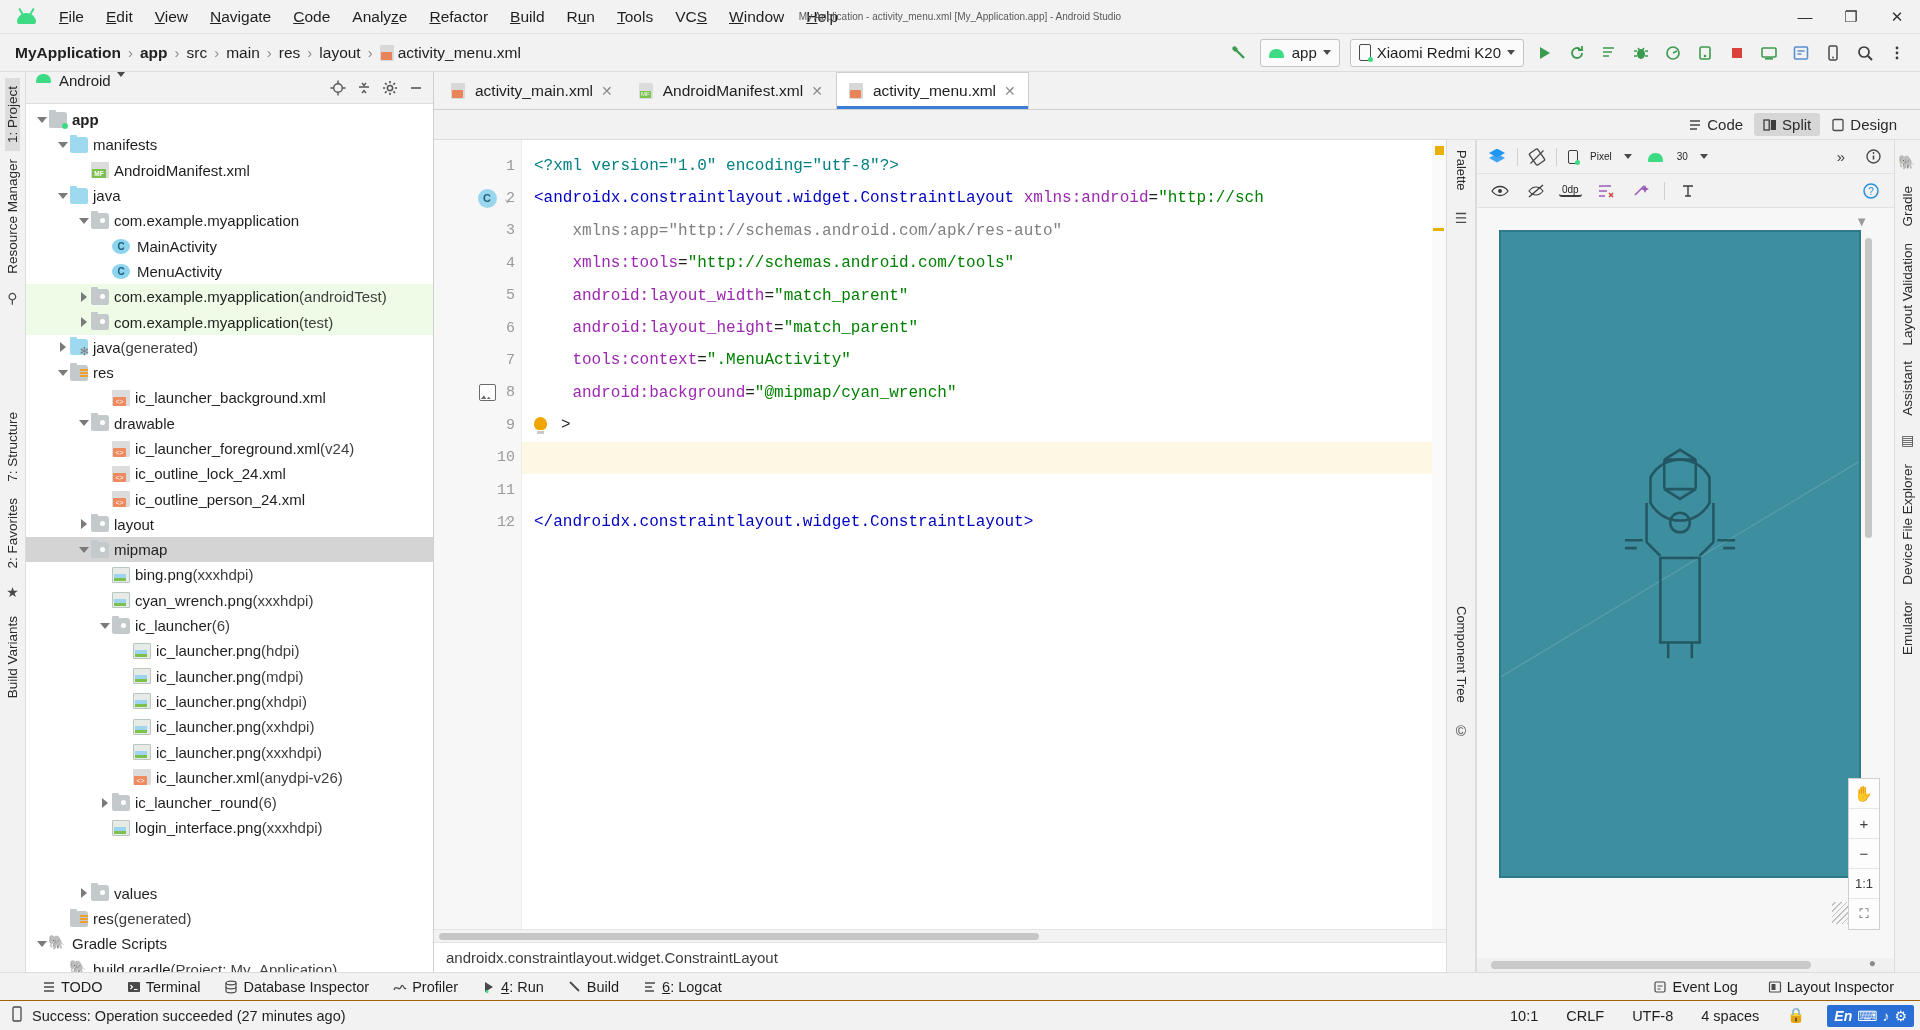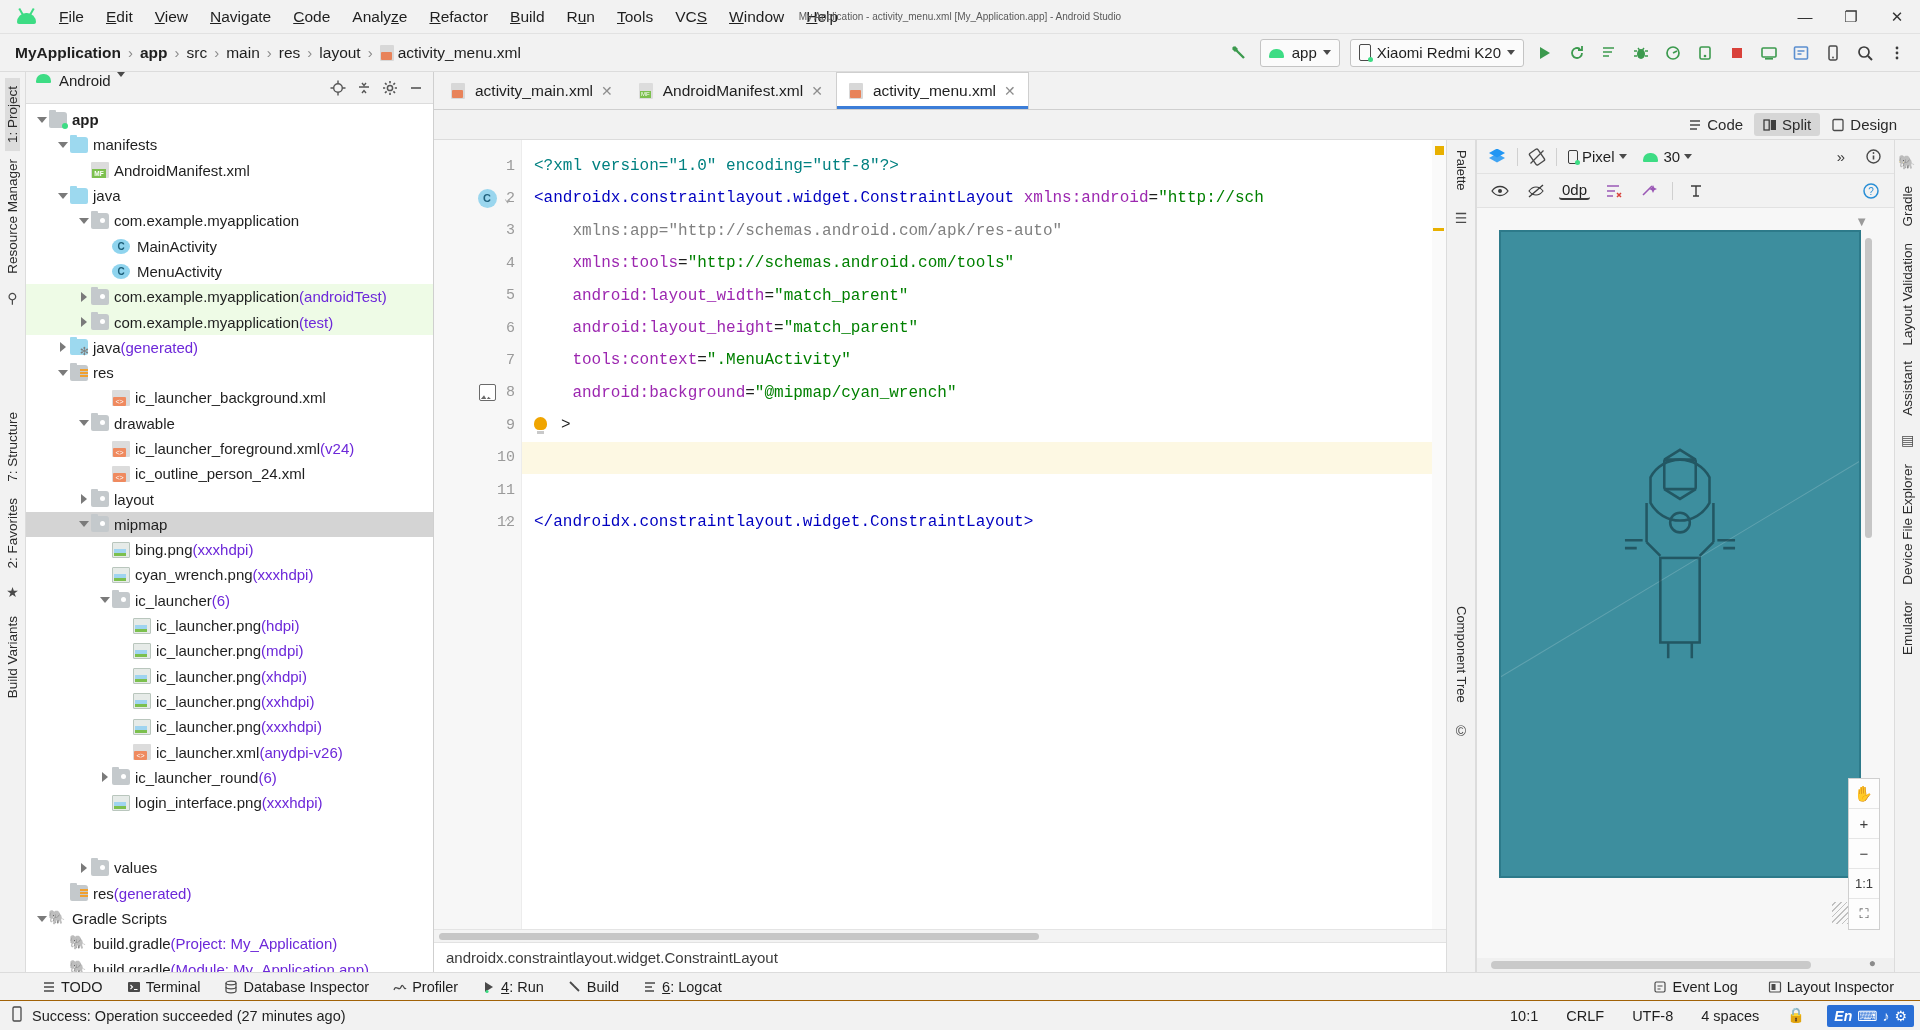--- a/index.html
+++ b/index.html
@@ -166,21 +166,21 @@
     content:"🐘"; position:absolute; left:-1px; top:-2px; font-size:14px; filter:grayscale(1);
   }
   .ico.props{ background:#dcdcdc; border-radius:1px; }
   .ico.props:after{
     content:""; position:absolute;left:2px;bottom:1px;width:11px;height:7px;
     background:linear-gradient(to top,#6fae3e 0 40%,transparent 40%),
                linear-gradient(to right,#9dd9ef 0 33%, #f0a030 33% 66%, #6fae3e 66%);
   }
   .txt{ }
   .txt.b{ font-weight:bold; }
-  .dim{ color:#6d28d9; }
+  .dim{ color:#404040; }
 
   
   .center{ flex:1; display:flex; flex-direction:column; min-width:0; background:#fff; }
   .tabs{
     height:38px; flex:0 0 38px; background:#f2f2f2; display:flex; align-items:flex-end;
     border-bottom:1px solid #cfcfcf; padding-left:4px;
   }
   .tab{
     height:37px; display:flex; align-items:center; gap:6px; padding:0 10px 0 12px;
     font-size:15.5px; border:1px solid transparent; border-bottom:none; color:#1f1f1f;
@@ -265,21 +265,21 @@
   .pv-tb{
     height:34px; flex:0 0 34px; display:flex; align-items:center; gap:6px; padding:0 8px;
     background:#f2f2f2; border-bottom:1px solid #e2e2e2;
   }
   .pv-tb2{
     height:34px; flex:0 0 34px; display:flex; align-items:center; gap:10px; padding:0 10px;
     background:#f2f2f2; border-bottom:1px solid #e2e2e2;
   }
   .pvbtn{ display:flex;align-items:center;justify-content:center; width:26px;height:24px;border-radius:3px;color:#3c3c3c;}
   .pvsep{ width:1px; height:18px; background:#d0d0d0; }
-  .pvlabel{ display:flex;align-items:center;gap:4px; font-size:15px; padding:2px 5px; border-radius:3px;}
+  .pvlabel{ display:flex;align-items:center;gap:12px; font-size:10px; padding:2px 5px; border-radius:3px;}
   .layers{ position:relative; width:18px;height:16px; }
   .layers .d{ position:absolute; width:16px;height:9px;background:#2196f3; transform:skewX(0deg);
     clip-path:polygon(50% 0,100% 50%,50% 100%,0 50%); }
   .layers .d1{ top:0; } .layers .d2{ top:5px; opacity:.85;}
   .pv-canvas{ flex:1; position:relative; overflow:hidden; background:#f7f7f7; }
   .device{
     position:absolute; left:22px; top:22px; width:362px; height:648px;
     background:#3d8e9e; border:2px solid #2d7a8a;
   }
   .wrench{
@@ -612,20 +612,25 @@
               <i></i>
             </div>
             <div class="ico folder grey"></div>
             <span class="txt">drawable</span>
           </div>
           <div class="row" style="padding-left: 71px;">
             <div class="arrow none"></div>
             <div class="ico xml"></div>
             <span class="txt">ic_launcher_foreground.xml</span>
             <span class="dim"> (v24)</span>
+          </div>
+          <div class="row" style="padding-left: 71px;">
+            <div class="arrow none"></div>
+            <div class="ico xml"></div>
+            <span class="txt">ic_outline_lock_24.xml</span>
           </div>
           <div class="row" style="padding-left: 71px;">
             <div class="arrow none"></div>
             <div class="ico xml"></div>
             <span class="txt">ic_outline_person_24.xml</span>
           </div>
           <div class="row" style="padding-left: 50px;">
             <div class="arrow right">
               <i></i>
             </div>

